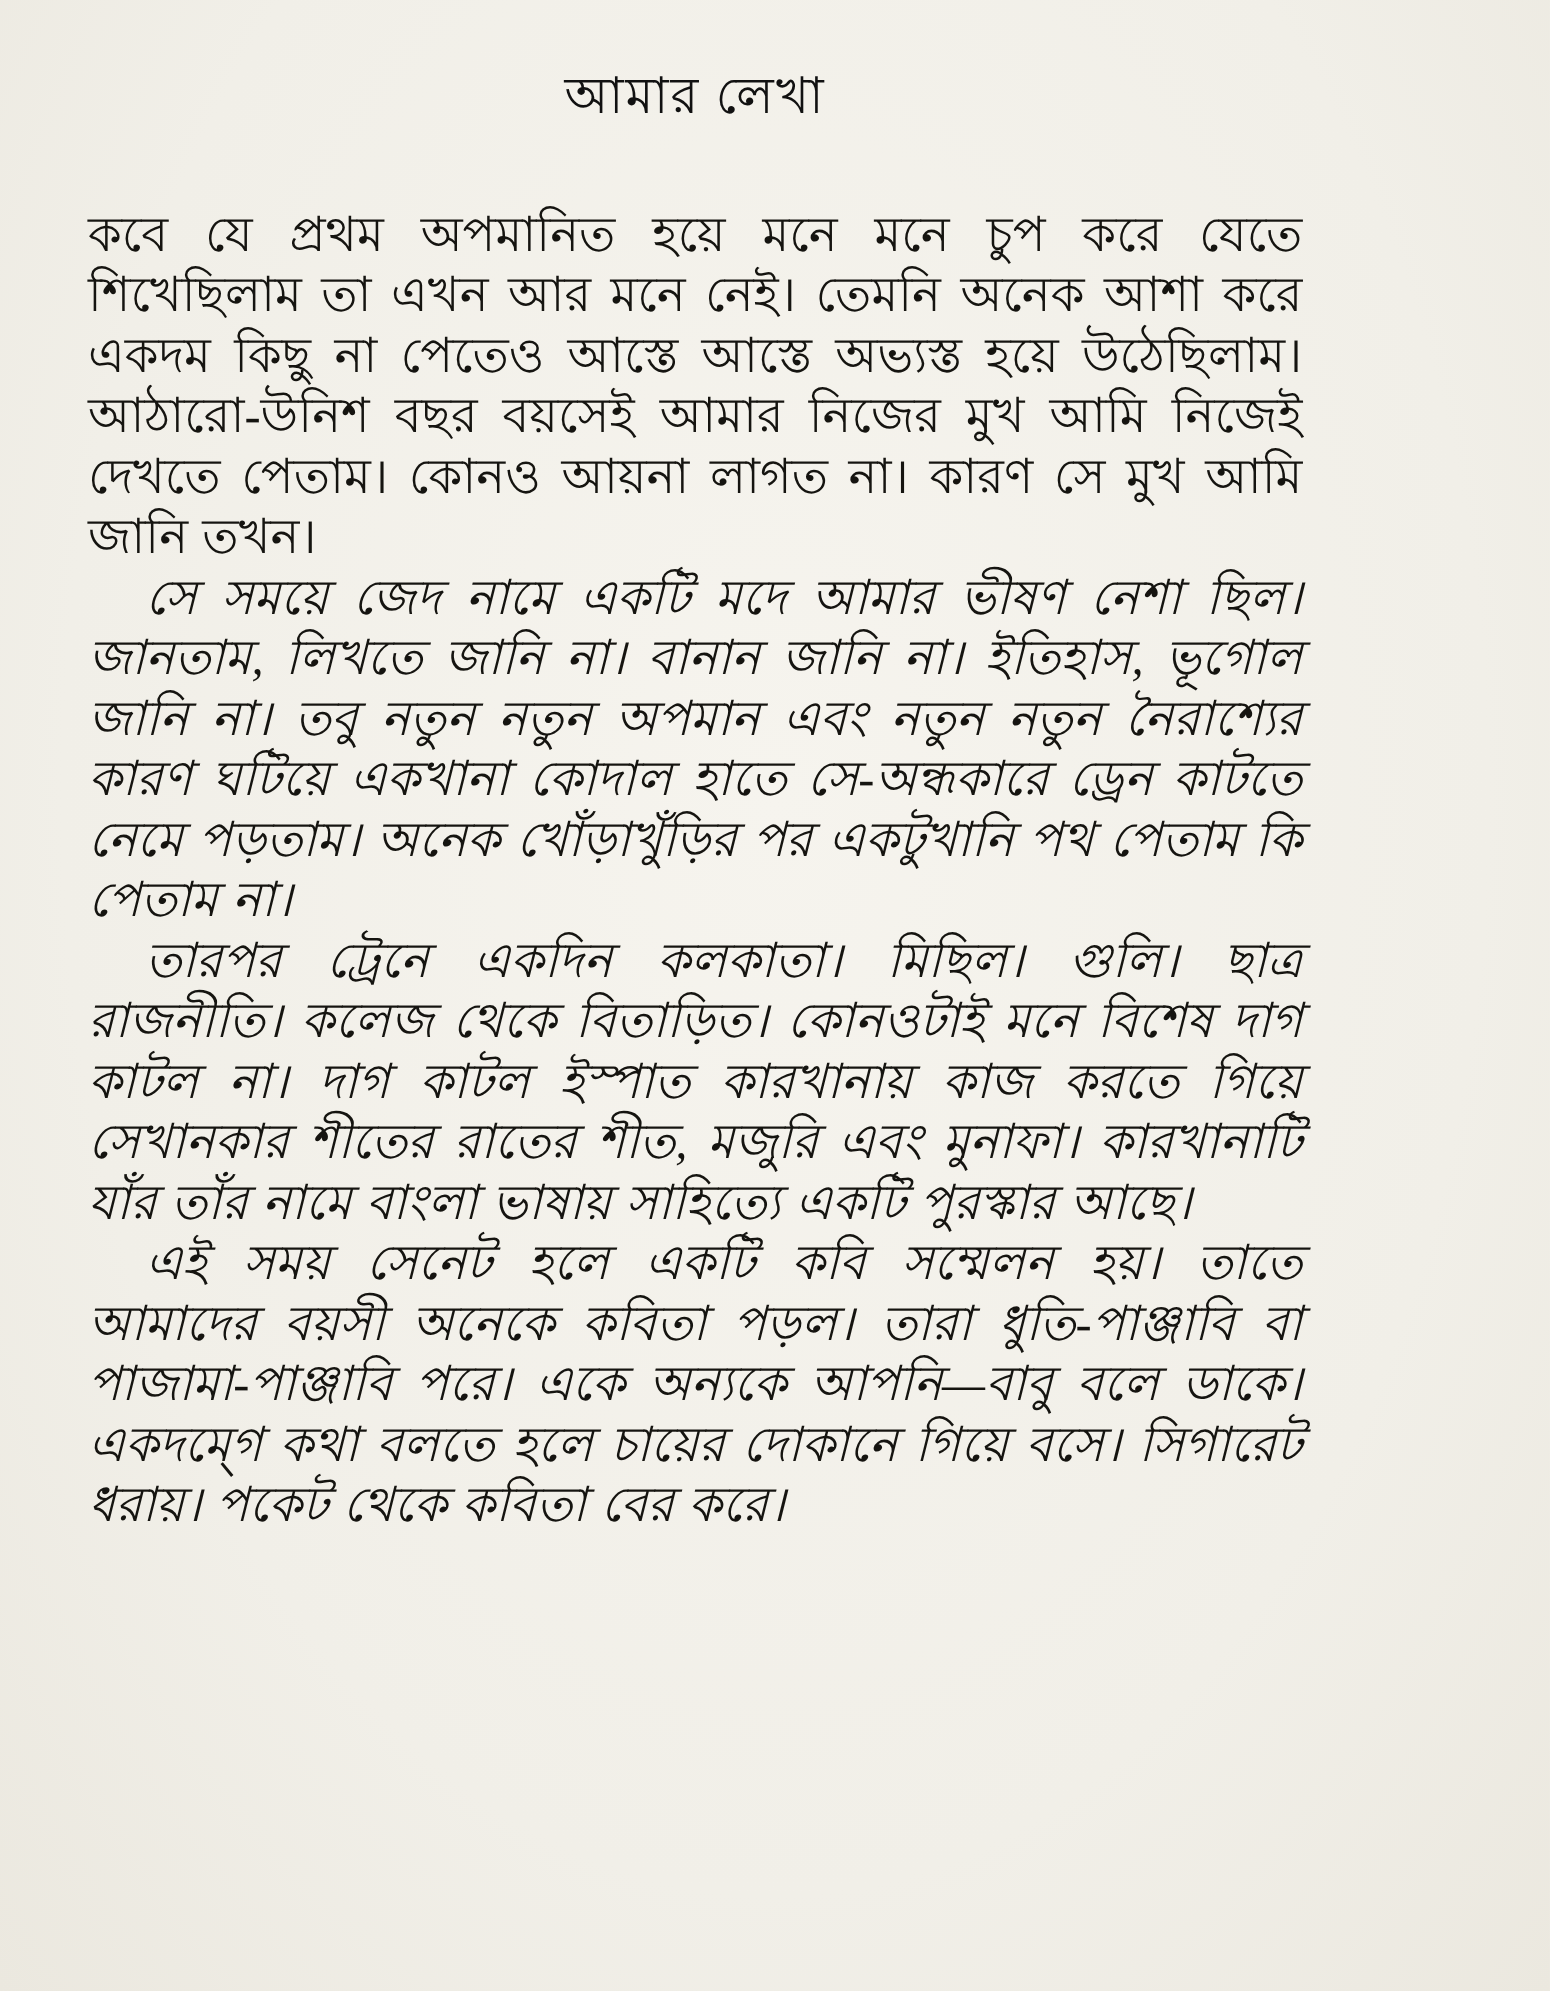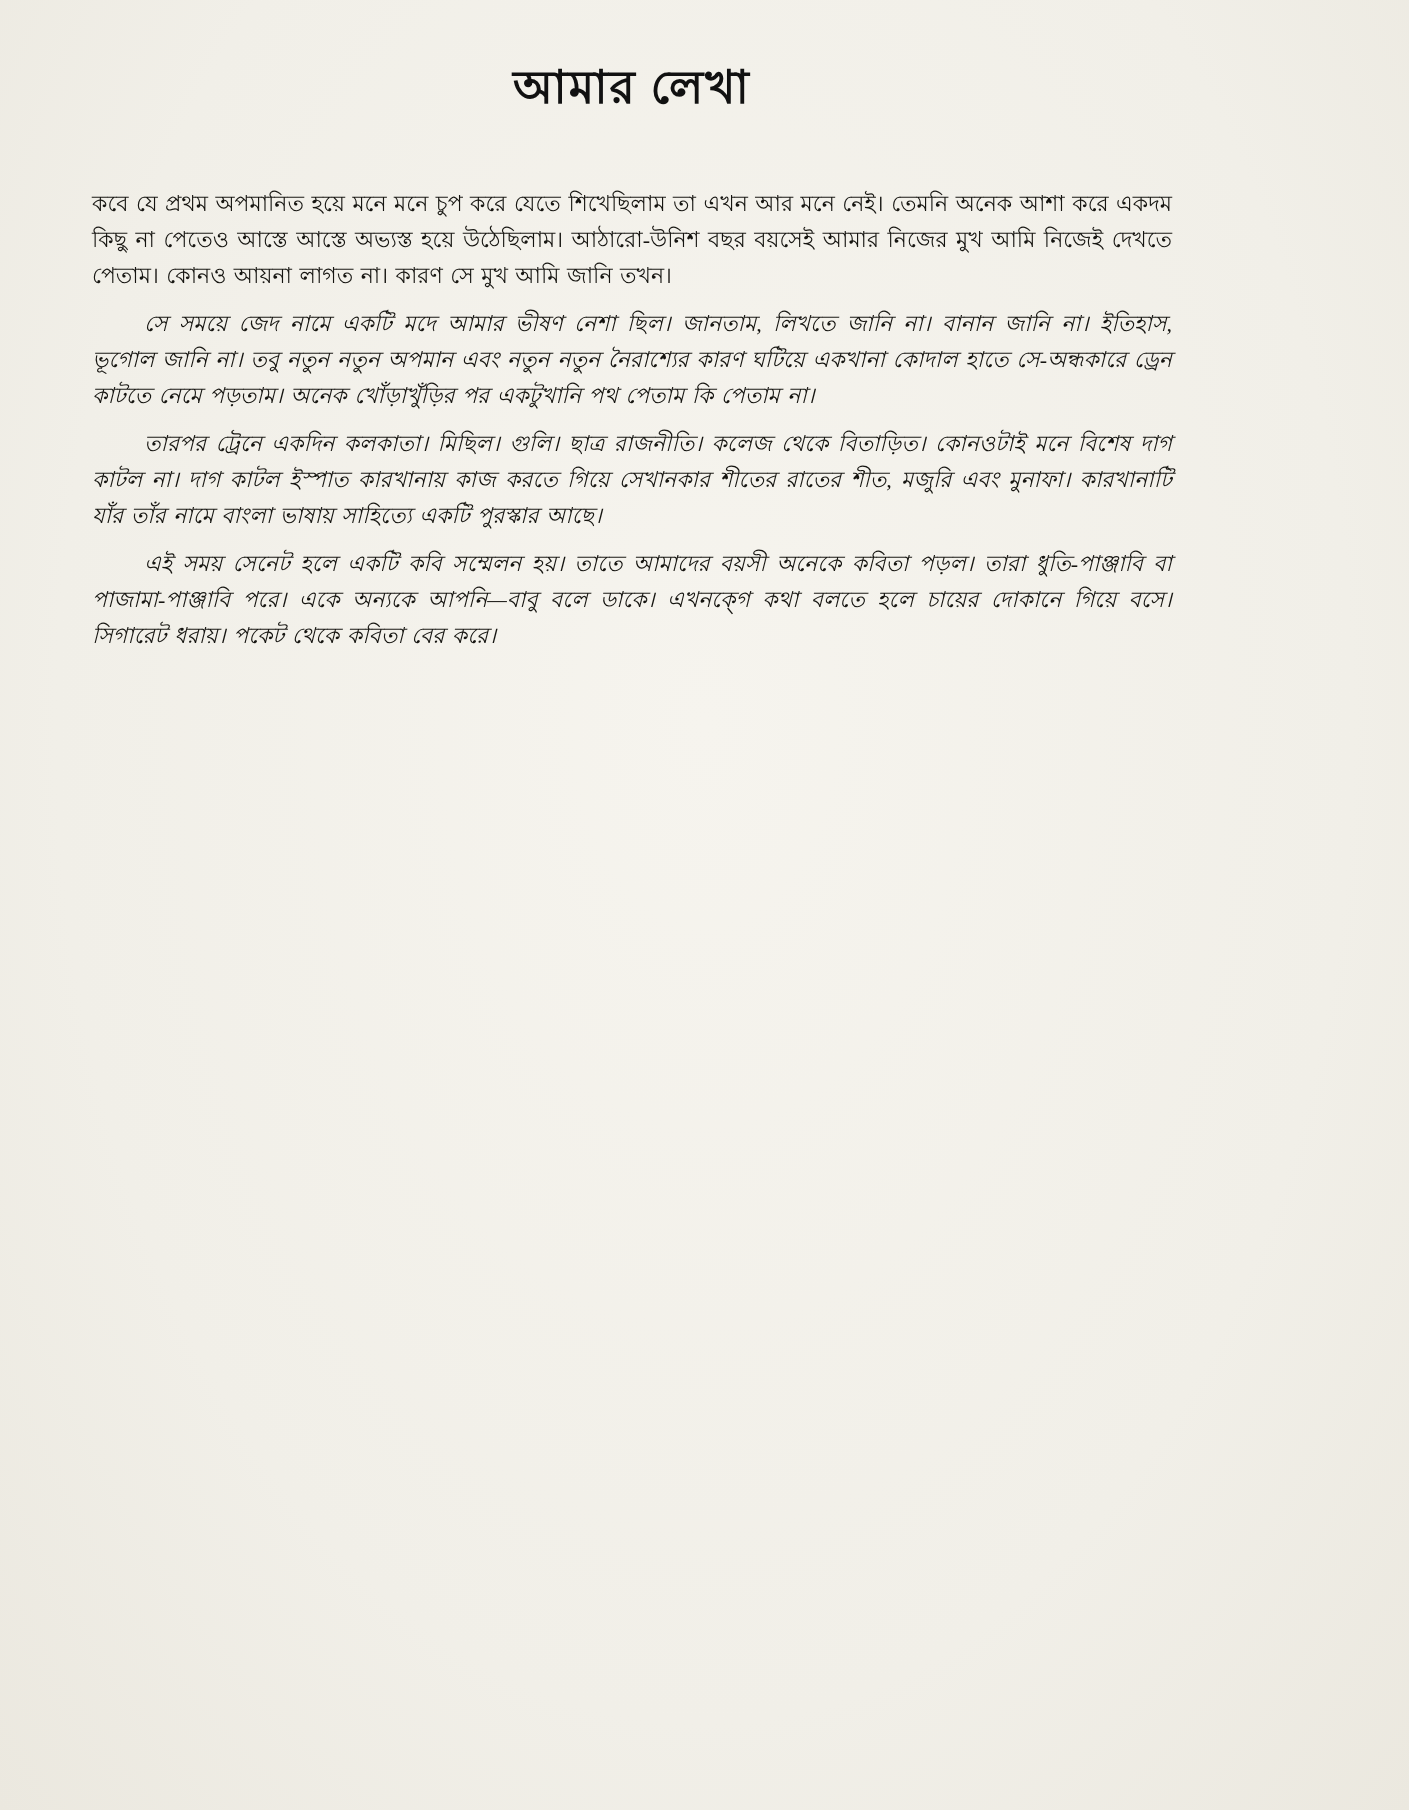--- a/index.html
+++ b/index.html
@@ -18,30 +18,30 @@
       position: relative;
       width: 1409px;
       height: 1810px;
       background:
         radial-gradient(ellipse at 50% 40%, #f6f4ee 0%, #f1efe8 65%, #ebe8df 100%);
       box-sizing: border-box;
       padding: 52px 225px 40px 80px;
     }
     .doc-title {
       font-size: 46px;
-      font-weight: 700;
+      font-weight: 400;
       text-align: center;
       letter-spacing: 2px;
       margin: 0 0 58px 0;
       color: #111;
     }
     .doc-body p {
-      margin: 12px;
-      font-size: 22px;
-      line-height: 36px;
+      margin: 0;
+      font-size: 44px;
+      line-height: 55px;
       text-align: justify;
       text-justify: inter-word;
       color: #151410;
       word-spacing: 2px;
     }
     .doc-body p.indented {
       text-indent: 52px;
       font-style: italic;
     }
     
@@ -55,16 +55,16 @@
 <body>
 
 <div class="scan-page">
 
   <h1 class="doc-title">আমার লেখা</h1>
 
   <div class="doc-body">
     <p>কবে যে প্রথম অপমানিত হয়ে মনে মনে চুপ করে যেতে শিখেছিলাম তা এখন আর মনে নেই। তেমনি অনেক আশা করে একদম কিছু না পেতেও আস্তে আস্তে অভ্যস্ত হয়ে উঠেছিলাম। আঠারো-উনিশ বছর বয়সেই আমার নিজের মুখ আমি নিজেই দেখতে পেতাম। কোনও আয়না লাগত না। কারণ সে মুখ আমি জানি তখন।</p>
     <p class="indented">সে সময়ে জেদ নামে একটি মদে আমার ভীষণ নেশা ছিল। জানতাম, লিখতে জানি না। বানান জানি না। ইতিহাস, ভূগোল জানি না। তবু নতুন নতুন অপমান এবং নতুন নতুন নৈরাশ্যের কারণ ঘটিয়ে একখানা কোদাল হাতে সে-অন্ধকারে ড্রেন কাটতে নেমে পড়তাম। অনেক খোঁড়াখুঁড়ির পর একটুখানি পথ পেতাম কি পেতাম না।</p>
     <p class="indented">তারপর ট্রেনে একদিন কলকাতা। মিছিল। গুলি। ছাত্র রাজনীতি। কলেজ থেকে বিতাড়িত। কোনওটাই মনে বিশেষ দাগ কাটল না। দাগ কাটল ইস্পাত কারখানায় কাজ করতে গিয়ে সেখানকার শীতের রাতের শীত, মজুরি এবং মুনাফা। কারখানাটি যাঁর তাঁর নামে বাংলা ভাষায় সাহিত্যে একটি পুরস্কার আছে।</p>
-    <p class="indented">এই সময় সেনেট হলে একটি কবি সম্মেলন হয়। তাতে আমাদের বয়সী অনেকে কবিতা পড়ল। তারা ধুতি-পাঞ্জাবি বা পাজামা-পাঞ্জাবি পরে। একে অন্যকে আপনি—বাবু বলে ডাকে। এখনক্গে কথা বলতে হলে চায়ের দোকানে গিয়ে বসে। সিগারেট ধরায়। পকেট থেকে কবিতা বের করে।</p>
+    <p class="indented">এই সময় সেনেট হলে একটি কবি সম্মেলন হয়। তাতে আমাদের বয়সী অনেকে কবিতা পড়ল। তারা ধুতি-পাঞ্জাবি বা পাজামা-পাঞ্জাবি পরে। একে অন্যকে আপনি—বাবু বলে ডাকে। একদম্গে কথা বলতে হলে চায়ের দোকানে গিয়ে বসে। সিগারেট ধরায়। পকেট থেকে কবিতা বের করে।</p>
   </div>
 
 </div>
 
 </body></html>

